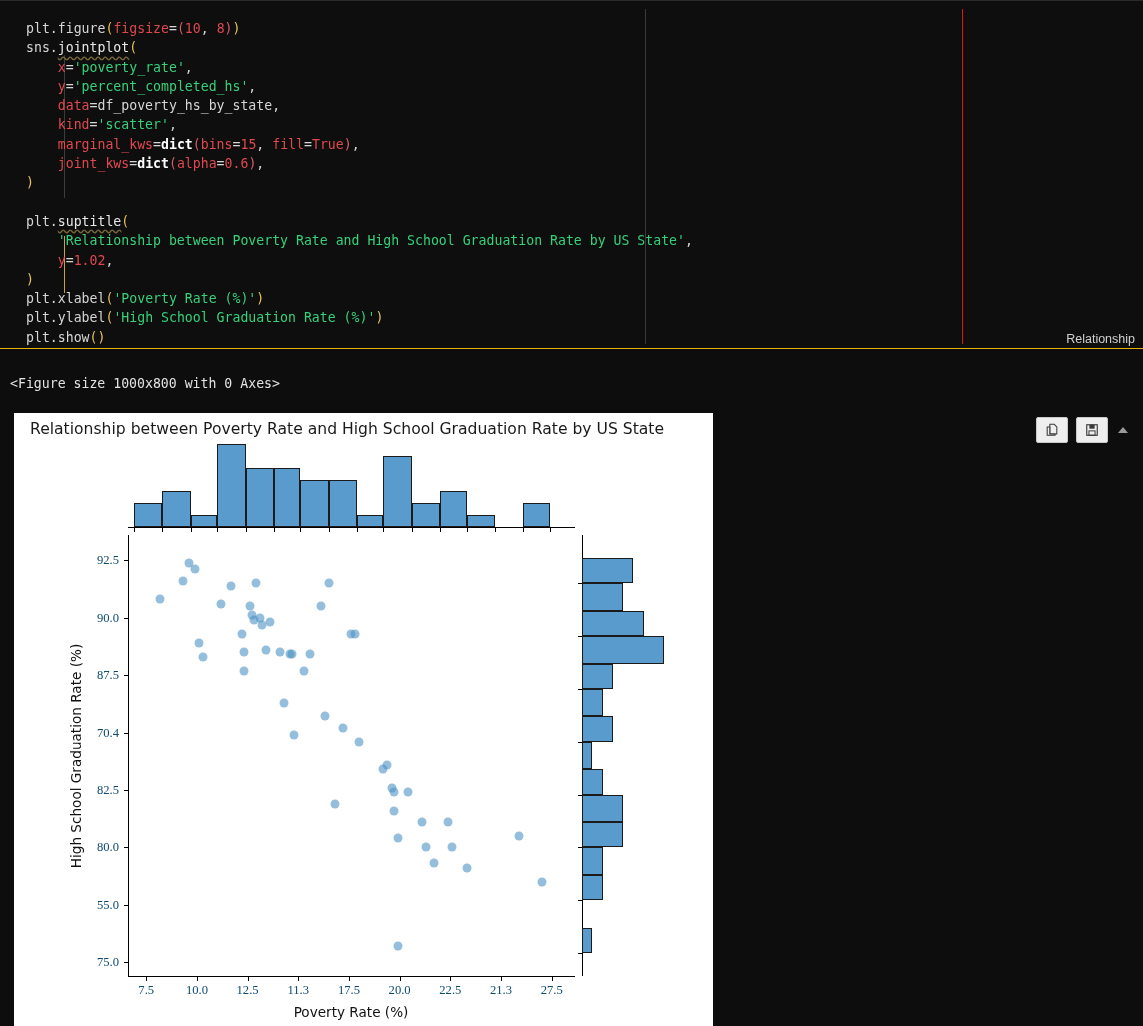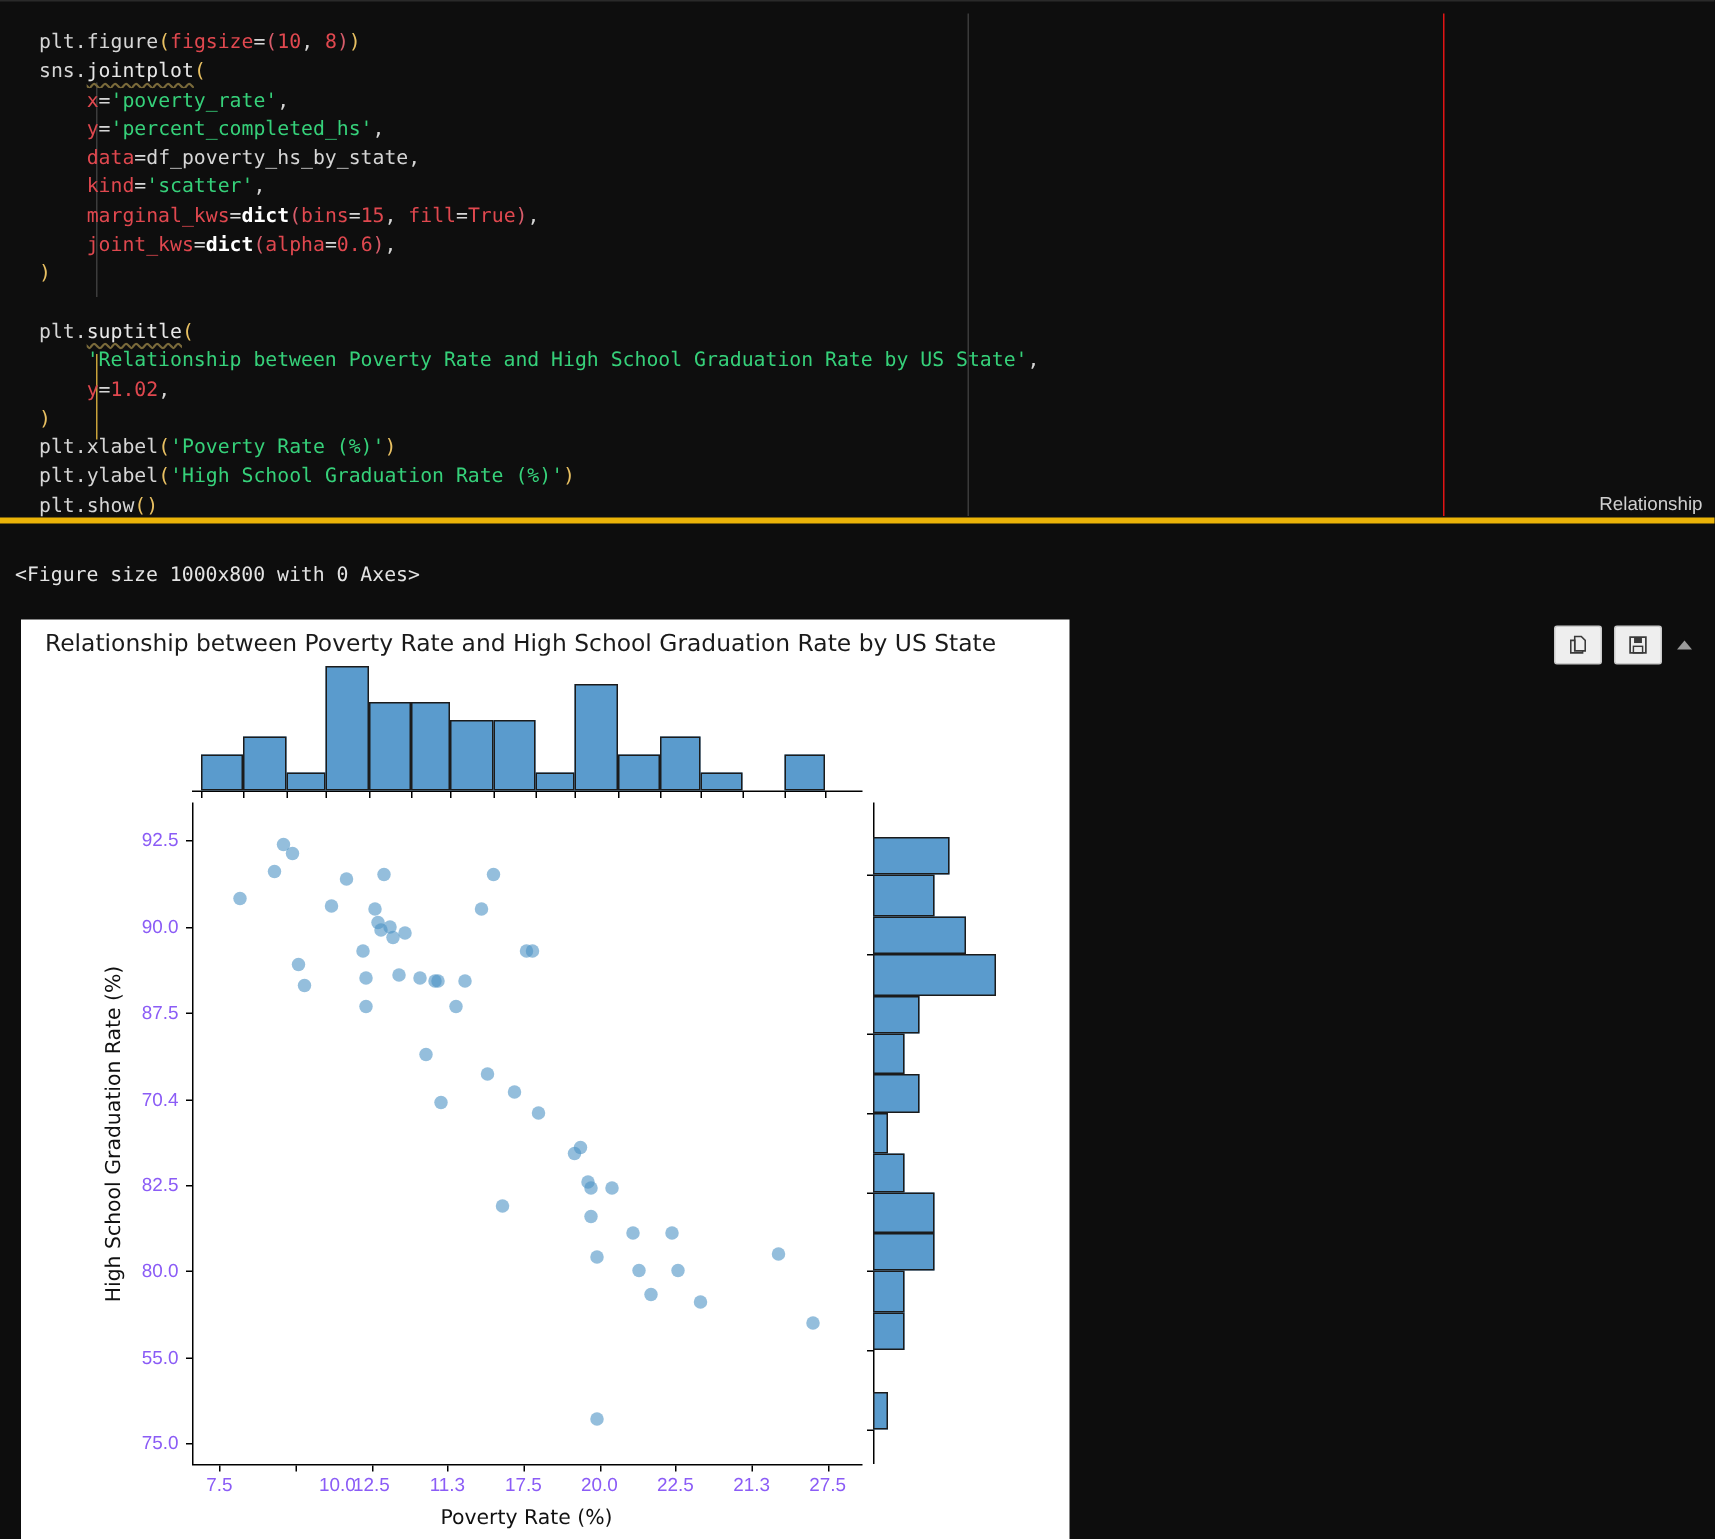--- a/index.html
+++ b/index.html
@@ -1,20 +1,20 @@
 <!DOCTYPE html>
 <html><head>
 <meta charset="utf-8">
 <style>
   html,body{margin:0;padding:0;background:#0d0d0d;}
   body{width:1143px;height:1026px;overflow:hidden;font-family:"Liberation Sans",sans-serif;}
 
   
   #editor{position:absolute;left:0;top:0;width:1143px;height:349px;background:#0e0e0e;
-          border-top:1px solid #2a2a2a;border-bottom:4px solid #eab308;box-sizing:border-box;}
+          border-top:1px solid #2a2a2a;border-bottom:1px solid #eab308;box-sizing:border-box;}
   #codewrap{position:absolute;left:0;top:8px;width:1143px;height:335px;}
   .ruler{position:absolute;top:0;bottom:0;width:1px;}
   .ruler.gray{left:645px;background:#3a3a3a;}
   .ruler.red{left:962px;background:#e01414;}
   pre.code{position:absolute;left:26px;top:10px;margin:0;font-family:"DejaVu Sans Mono",monospace;
            font-size:13.2px;line-height:19.3px;color:#d6d6d6;white-space:pre;letter-spacing:0px;}
   .k-fn{color:#d6d6d6;}
   .dot{color:#d6d6d6;}
   .meth{color:#e8e8e8;text-decoration:underline;text-decoration-color:#7a6a3a;
         text-decoration-style:wavy;text-underline-offset:3px;}
@@ -53,21 +53,21 @@
   #topmarg{position:absolute;left:114px;top:25px;width:446px;height:89px;}
   #rightmarg{position:absolute;left:568px;top:122px;width:88px;height:441px;}
 
   .bar-x{position:absolute;bottom:0;background:#5a9bcd;border:1.2px solid #1b1b1b;box-sizing:border-box;}
   .bar-y{position:absolute;left:0;background:#5a9bcd;border:1.2px solid #1b1b1b;box-sizing:border-box;}
   .pt{position:absolute;width:9px;height:9px;border-radius:50%;background:#4d93c4;opacity:.62;
       transform:translate(-50%,-50%);}
 
   .spine{position:absolute;background:#000;}
   .tick{position:absolute;background:#000;}
-  .ticklbl{position:absolute;font-size:12.6px;color:#8b5cf6;font-family:Liberation Sans, sans-serif;
+  .ticklbl{position:absolute;font-size:12.6px;color:#0c4a6e;font-family:Liberation Serif, serif;
            white-space:nowrap;}
   #xlabel{position:absolute;font-size:13.6px;color:#111;font-family:"DejaVu Sans",sans-serif;}
   #ylabel{position:absolute;font-size:13.6px;color:#111;font-family:"DejaVu Sans",sans-serif;
           transform-origin:0 0;transform:rotate(-90deg);white-space:nowrap;}
 </style>
 </head>
 <body>
 
 <div id="editor">
   <div id="codewrap">
@@ -248,21 +248,21 @@
       <div class="pt" style="left: 320.309px; top: 287.109px; background: rgb(77, 147, 196); opacity: 0.6;"></div>
       <div class="pt" style="left: 324.364px; top: 312.375px; background: rgb(77, 147, 196); opacity: 0.6;"></div>
       <div class="pt" style="left: 338.555px; top: 333.047px; background: rgb(77, 147, 196); opacity: 0.6;"></div>
       <div class="pt" style="left: 391.264px; top: 300.891px; background: rgb(77, 147, 196); opacity: 0.6;"></div>
       <div class="pt" style="left: 413.564px; top: 346.828px; background: rgb(77, 147, 196); opacity: 0.6;"></div>
     </div>
 
   <div id="xlabel" style="left: 337px; top: 591px; transform: translateX(-50%);">Poverty Rate (%)</div>
   <div id="ylabel" style="left: 62px; top: 342.5px; transform: rotate(-90deg) translate(-50%, -50%);">High School Graduation Rate (%)</div>
 <div class="ticklbl" style="left: 132.245px; top: 570px; transform: translateX(-50%);">7.5</div>
-    <div class="ticklbl" style="left: 182.927px; top: 570px; transform: translateX(-50%); margin-left: 28px;">10.0</div>
+    <div class="ticklbl" style="left: 182.927px; top: 570px; transform: translateX(-50%);">10.0</div>
     <div class="ticklbl" style="left: 233.609px; top: 570px; transform: translateX(-50%);">12.5</div>
     <div class="ticklbl" style="left: 284.291px; top: 570px; transform: translateX(-50%);">11.3</div>
     <div class="ticklbl" style="left: 334.973px; top: 570px; transform: translateX(-50%);">17.5</div>
     <div class="ticklbl" style="left: 385.655px; top: 570px; transform: translateX(-50%);">20.0</div>
     <div class="ticklbl" style="left: 436.336px; top: 570px; transform: translateX(-50%);">22.5</div>
     <div class="ticklbl" style="left: 487.018px; top: 570px; transform: translateX(-50%);">21.3</div>
     <div class="ticklbl" style="left: 537.7px; top: 570px; transform: translateX(-50%);">27.5</div>
     <div class="ticklbl" style="left: 105px; top: 549.219px; transform: translate(-100%, -50%);">75.0</div>
     <div class="ticklbl" style="left: 105px; top: 491.797px; transform: translate(-100%, -50%);">55.0</div>
     <div class="ticklbl" style="left: 105px; top: 434.375px; transform: translate(-100%, -50%);">80.0</div>

